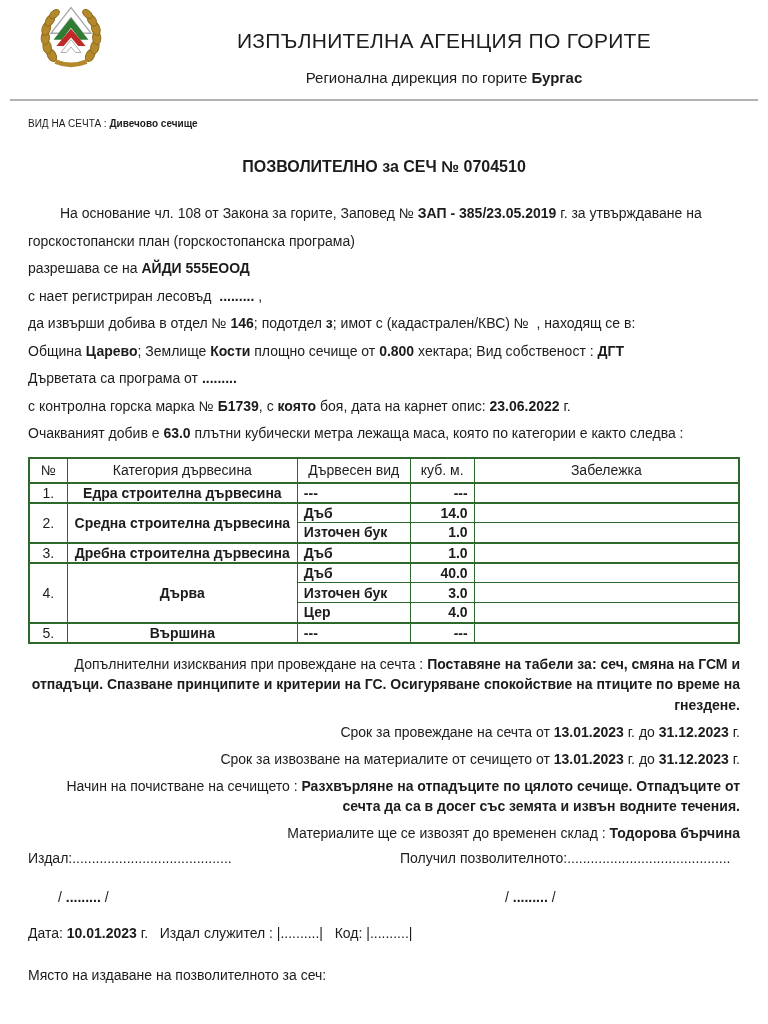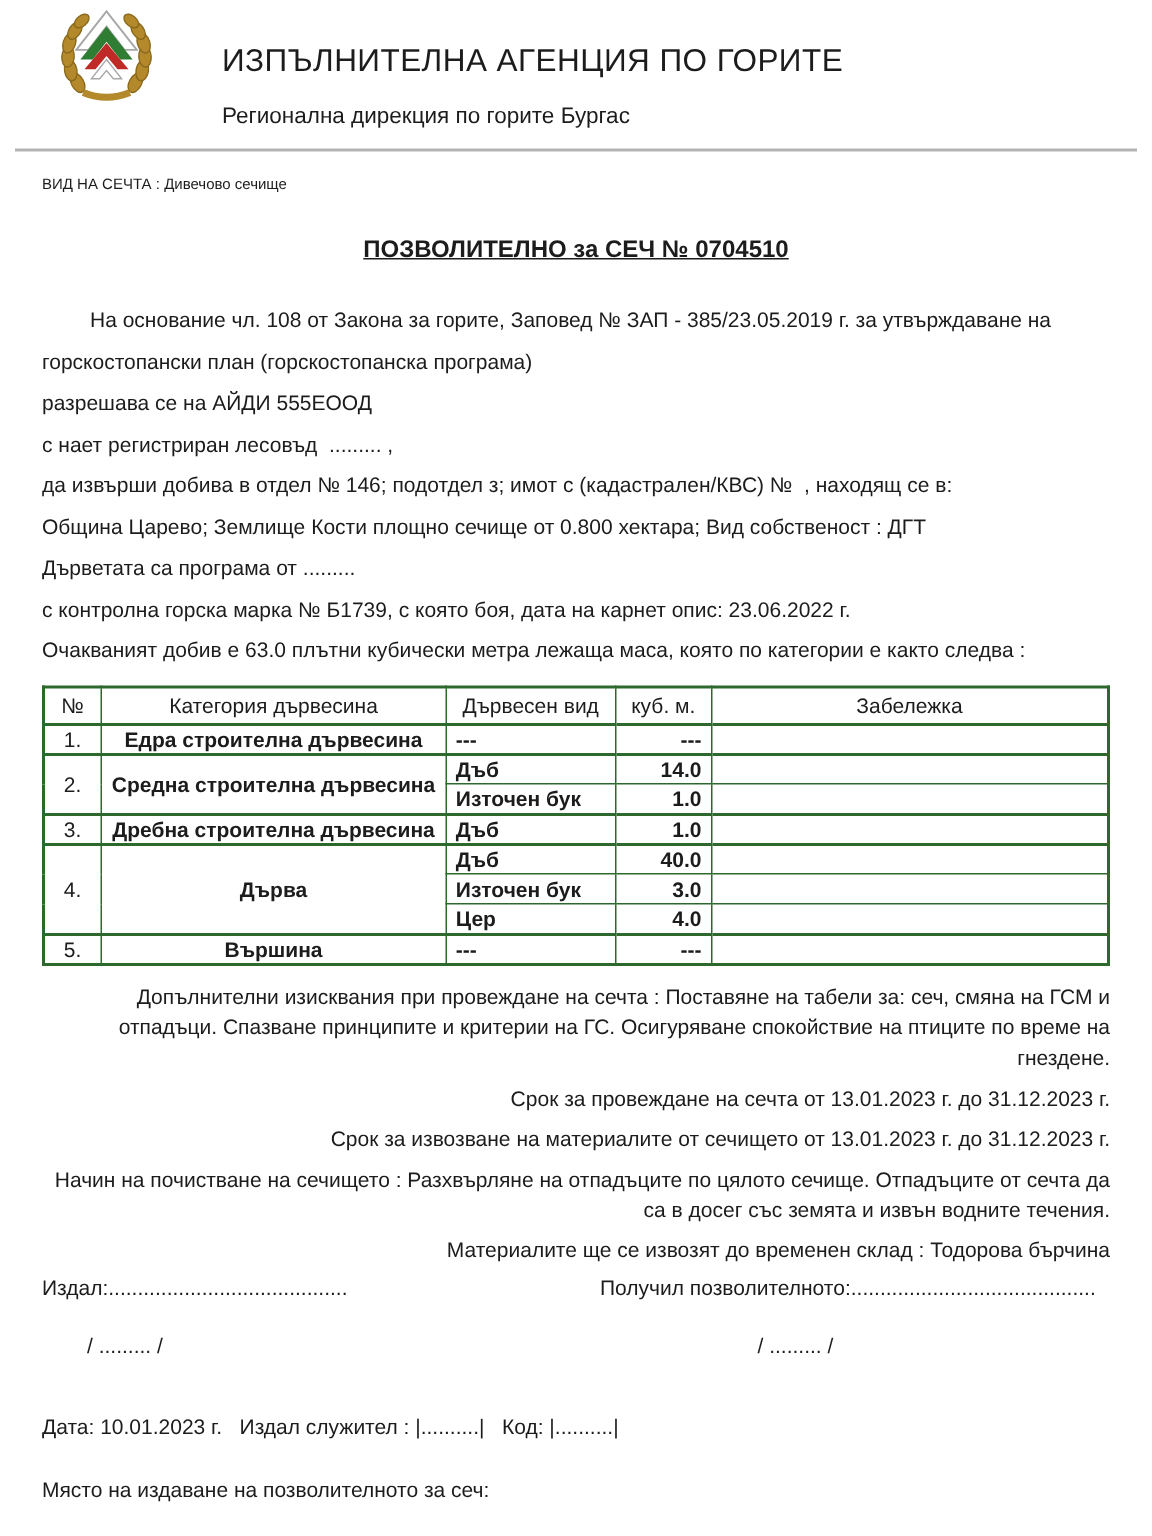--- a/index.html
+++ b/index.html
@@ -8,30 +8,30 @@
     width:768px; height:1024px; overflow:hidden;
     background:#ffffff; color:#1c1c1c;
     font-family:"Liberation Sans", sans-serif;
     font-size:14px;
   }
   .page { padding:0 28px; }
 
   
   .header { position:relative; padding-top:28px; min-height:72px; }
   .logo { position:absolute; left:10px; top:0px; width:66px; height:72px; }
-  .header-text { margin-left:120px; text-align:left; }
+  .header-text { margin-left:120px; text-align:center; }
   .agency-title { font-size:21px; letter-spacing:.3px; line-height:26px; }
   .directorate { font-size:15px; margin-top:15px; }
   .top-rule { border:none; border-top:2px solid #b3b3b3; margin:13px -18px 0 -18px; }
 
   
   .seg { white-space:pre-wrap; }
-  .b { font-weight:400; }
+  .b { font-weight:700; }
   .vid-line { margin-top:17px; font-size:10px; }
-  .permit-title { text-align:center; font-weight:700; font-size:16px; margin:29px 0 24px 0;text-decoration:underline; }
+  .permit-title { text-align:center; font-weight:700; font-size:16px; margin:29px 0 24px 0; }
   .para { line-height:27.5px; margin:0; }
   .para.indent { text-indent:32px; }
 
   
   table.volumes { border-collapse:collapse; width:100%; margin-top:9px; table-layout:fixed; }
   table.volumes th, table.volumes td {
     border:1px solid #2d682d; padding:1px 6px; font-size:14px; overflow:hidden;
   }
   table.volumes { border:2px solid #2d682d; }
   table.volumes thead th { font-weight:400; text-align:center; height:25px; border-bottom:2px solid #2d682d; }
@@ -46,21 +46,21 @@
   
   .after { margin-top:10px;text-align:right; }
   .after .para2 { line-height:20.5px; margin:6.5px 0; }
 
   
   .sig-row { display:flex; }
   .sig-col-l { width:372px; }
   .sig-col-r { flex:1; }
   .slash-l { margin-top:23px; padding-left:30px; }
   .slash-r { margin-top:23px; padding-left:105px; }
-  .date-line { margin-top:38px; }
+  .date-line { margin-top:20px; }
   .place-label { margin-top:26px; }
 </style>
 </head>
 <body>
 
 <div class="page">
 
   <div class="header">
     <svg class="logo" viewBox="0 0 72 72" aria-hidden="true">
 

